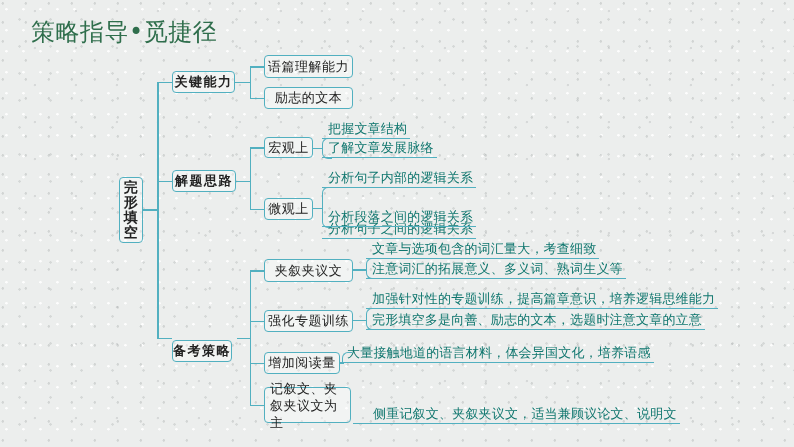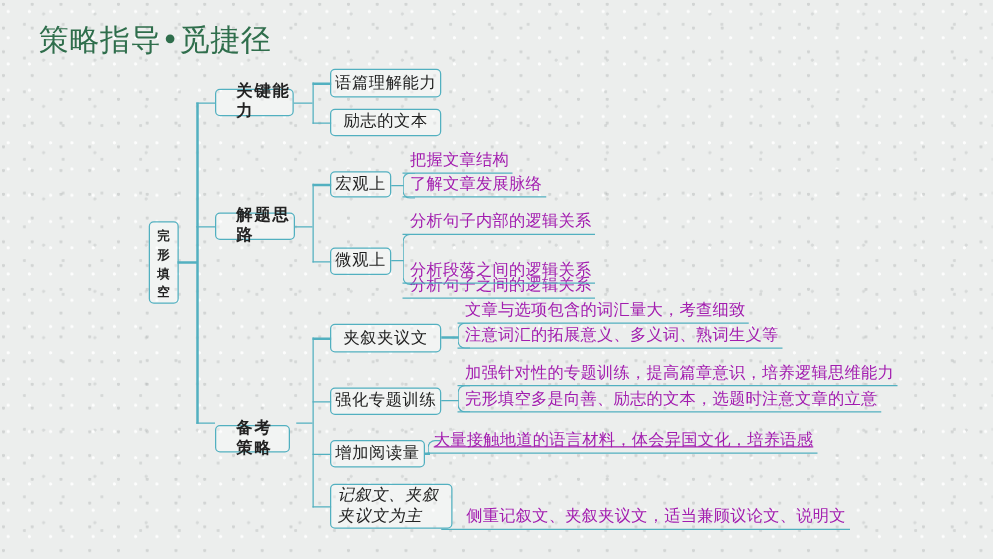--- a/index.html
+++ b/index.html
@@ -21,39 +21,39 @@
       white-space: nowrap;
     }
     .node {
       position: absolute; box-sizing: border-box;
       border: 1.5px solid #52b0c0; border-radius: 4px;
       background: rgba(255,255,255,0.35);
       font-size: 13px; line-height: 16px; color: #222;
       display: flex; align-items: center; justify-content: center;
       letter-spacing: 0.5px;
     }
-    .node.bold { font-weight: bold; letter-spacing: 1.5px; padding-left: 16px; }
+    .node.bold { font-weight: bold; letter-spacing: 1.5px; }
     .node.root {
-      font-weight: bold; font-size: 10px; line-height: 15px;
-      padding: 0 4px; word-break: break-all; text-align: center; align-items: flex-end;
+      font-weight: bold; font-size: 14px; line-height: 15px;
+      padding: 0 4px; word-break: break-all; text-align: center;
     }
     .node.wrap {
       justify-content: flex-start; padding: 1px 5px; text-align: left;
       word-break: break-all; line-height: 17px;
     }
     .hl { position: absolute; height: 1.5px; background: #52b0c0; }
     .vl { position: absolute; width: 1.5px; background: #52b0c0; }
     .bracket {
       position: absolute; box-sizing: border-box; width: 10px;
       border: 1.5px solid #52b0c0; border-right: none;
       border-radius: 6px 0 0 6px;
     }
     .leaf {
       position: absolute; white-space: nowrap;
-      font-size: 13px; line-height: 16px; color: #a21caf;
+      font-size: 13px; line-height: 16px; color: #0f766e;
       padding: 0 3px 1px 6px;
       border-bottom: 1.5px solid #52b0c0;
       letter-spacing: 0.2px;
     }
   </style>
 </head>
 <body>
 
 <div class="title">策略指导•觅捷径</div>
 
@@ -108,21 +108,21 @@
 </div>
 <div class="node" style="left:264px;top:259px;width:89px;height:23px;">
   <span>夹叙夹议文</span>
 </div>
 <div class="node" style="left:264px;top:310px;width:89px;height:22px;">
   <span>强化专题训练</span>
 </div>
 <div class="node" style="left:264px;top:352px;width:76px;height:22px;">
   <span>增加阅读量</span>
 </div>
-<div class="node wrap" style="left:264px;top:387px;width:98px;height:36px;font-style:italic;">
+<div class="node wrap" style="left:264px;top:387px;width:87px;height:36px;">
   <span>记叙文、夹叙夹议文为主</span>
 </div>
 
 <div class="hl" style="left:313px;top:147.5px;width:10px;"></div>
 <div class="bracket" style="left:322px;top:137.5px;height:21px;"></div>
 <div class="leaf" style="left:322px;top:121px;">把握文章结构</div>
 <div class="leaf" style="left:322px;top:140px;">了解文章发展脉络</div>
 
 <div class="hl" style="left:313px;top:207.5px;width:10px;"></div>
 <div class="bracket" style="left:322px;top:186.5px;height:41px;"></div>
@@ -135,15 +135,15 @@
 <div class="leaf" style="left:366px;top:241px;">文章与选项包含的词汇量大，考查细致</div>
 <div class="leaf" style="left:366px;top:261px;">注意词汇的拓展意义、多义词、熟词生义等</div>
 
 <div class="hl" style="left:353px;top:319.5px;width:14px;"></div>
 <div class="bracket" style="left:366px;top:307.5px;height:22.5px;"></div>
 <div class="leaf" style="left:366px;top:291px;text-align:right;">加强针对性的专题训练，提高篇章意识，培养逻辑思维能力</div>
 <div class="leaf" style="left:366px;top:312px;">完形填空多是向善、励志的文本，选题时注意文章的立意</div>
 
 <div class="hl" style="left:340px;top:362px;width:4px;"></div>
 <div class="bracket" style="left:342px;top:352px;height:11.5px;border-bottom:none;border-radius:6px 0 0 0;"></div>
-<div class="leaf" style="left:342px;top:345px;padding-left:5px;text-decoration:underline;">大量接触地道的语言材料，体会异国文化，培养语感</div>
+<div class="leaf" style="left:342px;top:345px;padding-left:5px;">大量接触地道的语言材料，体会异国文化，培养语感</div>
 
 <div class="leaf" style="left:353px;top:387px;padding-left:20px;margin-top:19px;">侧重记叙文、夹叙夹议文，适当兼顾议论文、说明文</div>
 
 </body></html>

